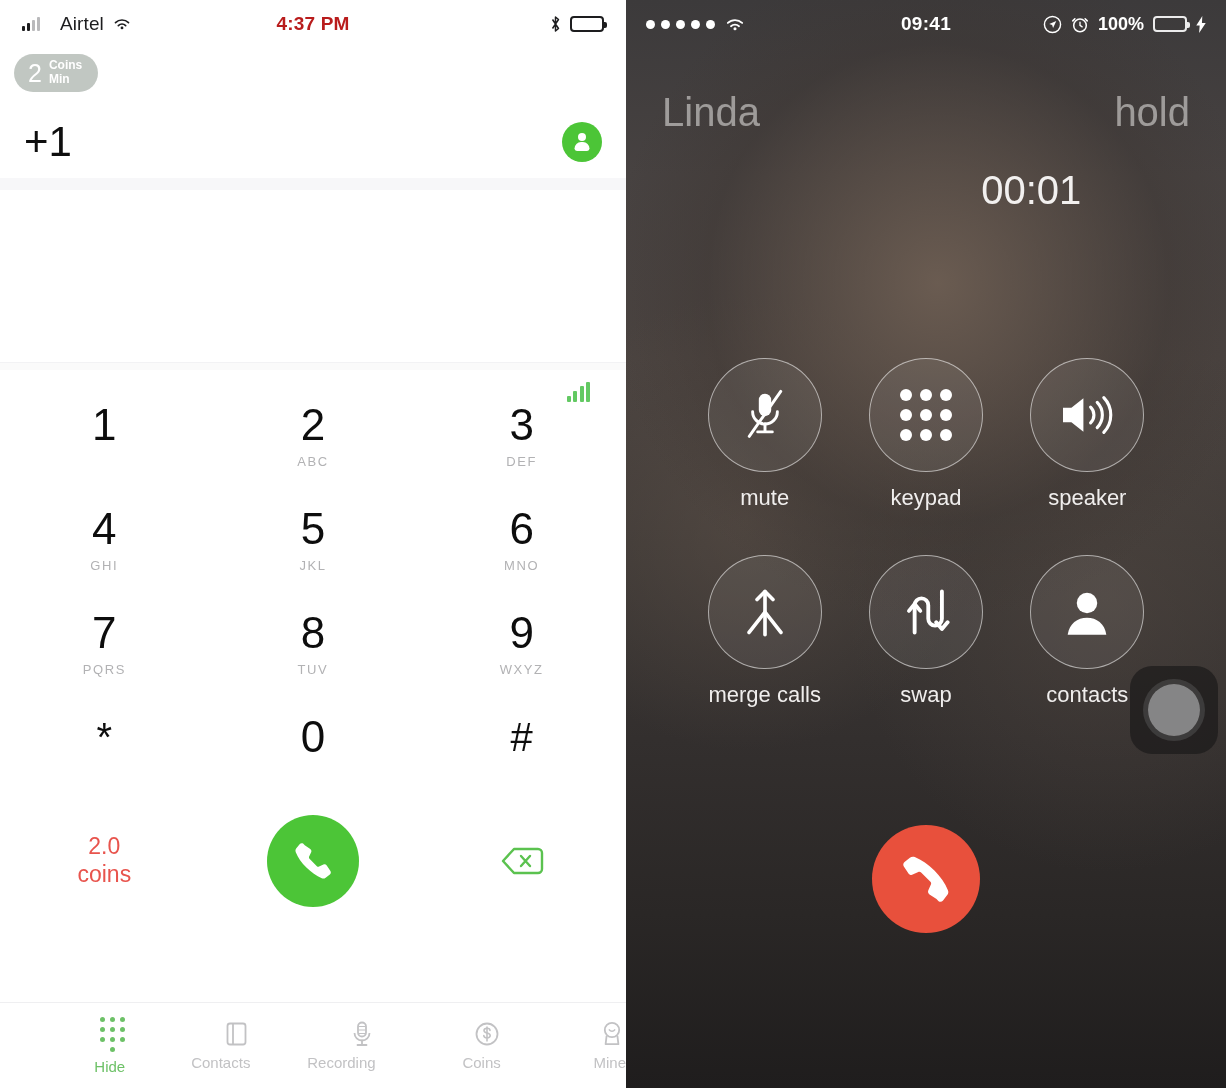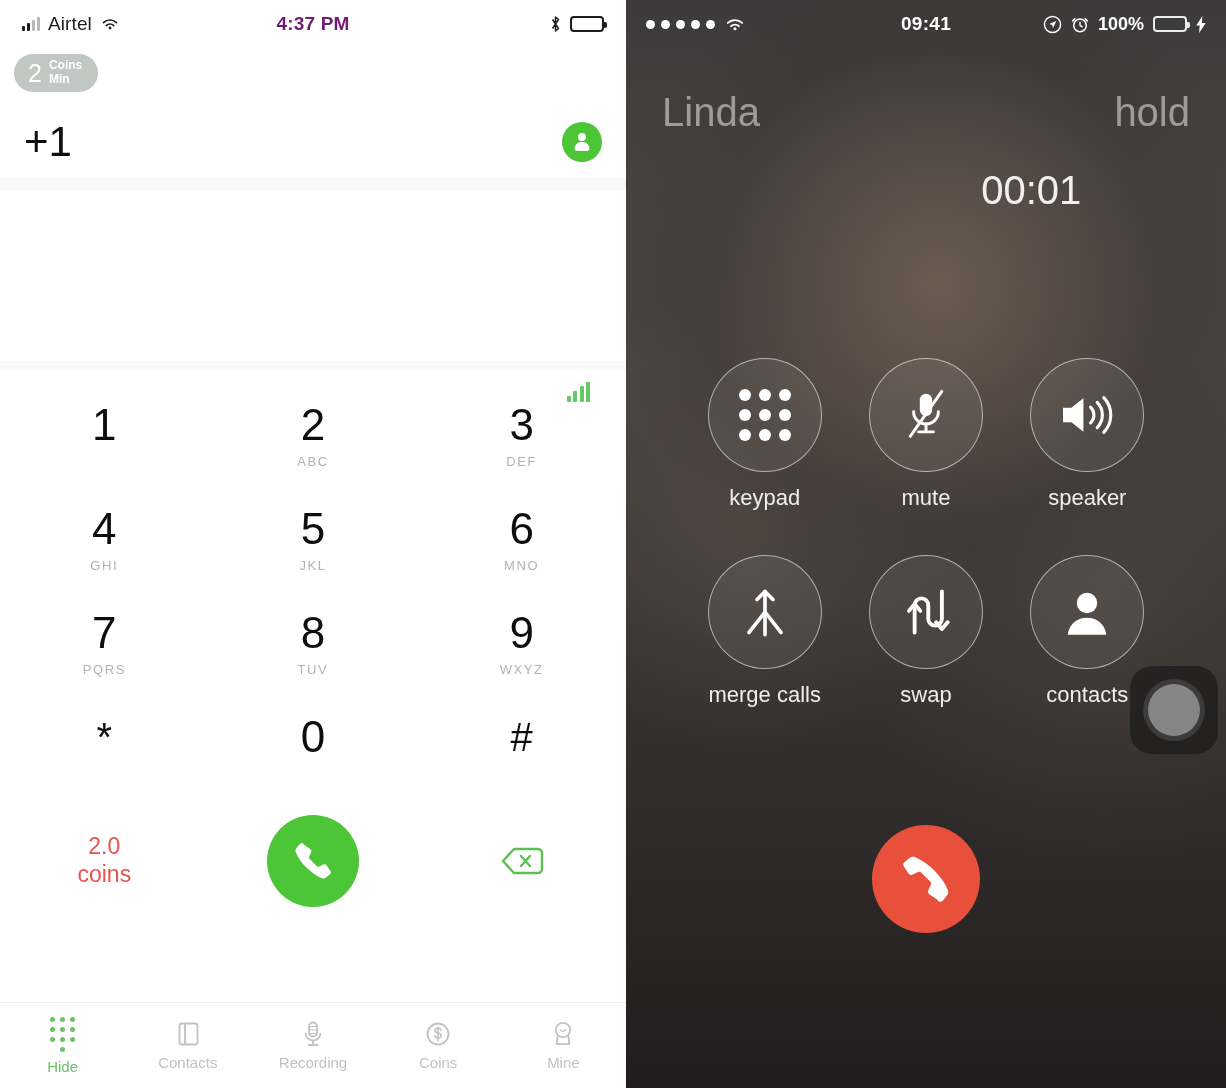--- a/index.html
+++ b/index.html
@@ -27,24 +27,24 @@
     padding:0 22px;
     position:relative;
   }
   .d-status-left { display:flex; align-items:center; gap:8px; }
   .sig-bars { display:flex; align-items:flex-end; gap:2px; height:14px; }
   .sig-bars i { display:block; width:3px; background:#1d1d1f; border-radius:1px; }
   .sig-bars i:nth-child(1){height:5px;}
   .sig-bars i:nth-child(2){height:8px;}
   .sig-bars i:nth-child(3){height:11px;background:#b9b9bb;}
   .sig-bars i:nth-child(4){height:14px;background:#b9b9bb;}
-  .carrier { font-size:19px; color:#1d1d1f; letter-spacing:.1px; }
+  .carrier { font-size:19px; color:#1d1d1f; letter-spacing:.1px;margin-left:12px; }
   .d-time {
     position:absolute; left:0; right:0; text-align:center;
-    font-size:19px; font-weight:600; color:#701a75; letter-spacing:.2px;
+    font-size:19px; font-weight:600; color:#b91c1c; letter-spacing:.2px;
     pointer-events:none;
   }
   .d-status-right {
     margin-left:auto; display:flex; align-items:center; gap:8px;
   }
   .batt {
     width:34px; height:16px; border:2px solid #1d1d1f; border-radius:4px;
     position:relative; padding:1.5px;
   }
   .batt:after{
@@ -151,21 +151,21 @@
 
   
   .d-tabs {
     position:absolute; bottom:0; left:0; right:0;
     height:86px; background:#ffffff;
     border-top:1px solid #efeff1;
     display:grid; grid-template-columns:repeat(5,1fr);
     align-items:center;
   }
   .tab {
-    display:flex; flex-direction:column; align-items:center; gap:6px;
+    display:flex; flex-direction:column; align-items:flex-end; gap:6px;
     cursor:pointer; color:#c2c2c4;
   }
   .tab.active { color:#6dc167; }
   .tab .tlabel { font-size:15px; }
   .dots-icon { display:grid; grid-template-columns:repeat(3,5px); gap:5px; width:25px; }
   .dots-icon b { display:block; width:5px; height:5px; border-radius:50%; background:currentColor; }
   .dots-icon b.tail { grid-column:2; }
   .ic { width:28px; height:28px; display:block; color:currentColor; }
 
   
@@ -468,45 +468,45 @@
 
   <div class="caller">
     <div class="nm">Linda</div>
     <div class="hold">hold</div>
     <div class="tmr">00:01</div>
   </div>
 
   <div class="controls">
     <div class="ctl">
       <div class="ctl-circle">
-        <span class="kp-dots">
-          <b></b>
-            <b></b>
-            <b></b>
-            <b></b>
-            <b></b>
-            <b></b>
-            <b></b>
-            <b></b>
-            <b></b>
-        </span>
-      </div>
-      <span class="ctl-label">keypad</span>
-    </div>
-
-    <div class="ctl">
-      <div class="ctl-circle">
         <svg width="46" height="54" viewBox="0 0 40 48">
           <rect x="14.5" y="5" width="11" height="20" rx="5.5" fill="#fff"></rect>
           <path d="M9 21a11 11 0 0022 0" fill="none" stroke="#fff" stroke-width="2.6" stroke-linecap="round"></path>
           <path d="M20 32v7M13.5 39h13" stroke="#fff" stroke-width="2.6" stroke-linecap="round"></path>
           <path d="M6 43L34 3" stroke="#fff" stroke-width="2.6" stroke-linecap="round"></path>
         </svg>
       </div>
       <span class="ctl-label">mute</span>
+    </div>
+
+    <div class="ctl">
+      <div class="ctl-circle">
+        <span class="kp-dots">
+          <b></b>
+            <b></b>
+            <b></b>
+            <b></b>
+            <b></b>
+            <b></b>
+            <b></b>
+            <b></b>
+            <b></b>
+        </span>
+      </div>
+      <span class="ctl-label">keypad</span>
     </div>
 
     <div class="ctl">
       <div class="ctl-circle">
         <svg width="58" height="48" viewBox="0 0 48 40">
           <path d="M4 14h7L21 6v28l-10-8H4z" fill="#fff"></path>
           <path d="M27 13.5a9 9 0 010 13M32.5 9.5a15 15 0 010 21M38 5.5a21 21 0 010 29" fill="none" stroke="#fff" stroke-width="2.6" stroke-linecap="round"></path>
         </svg>
       </div>
       <span class="ctl-label">speaker</span>

